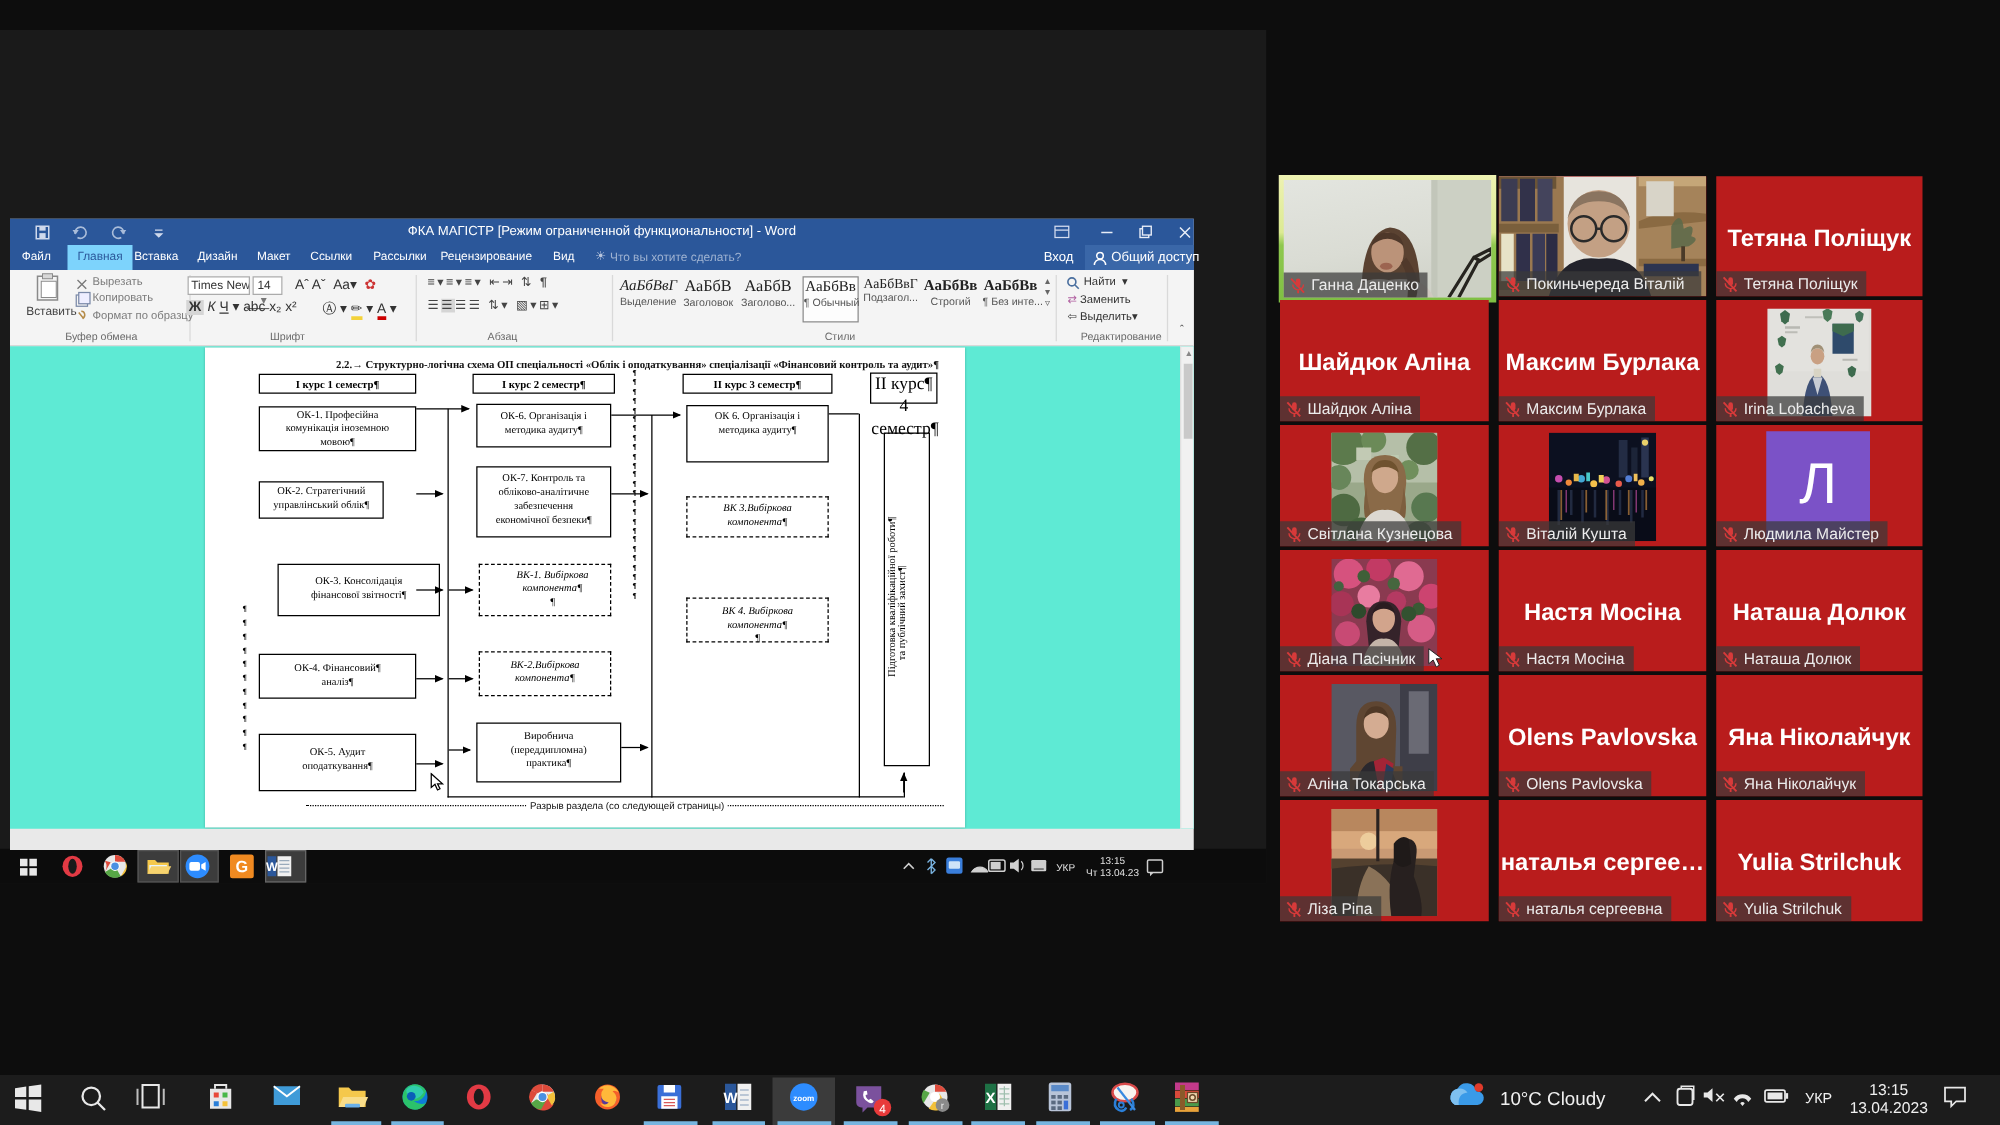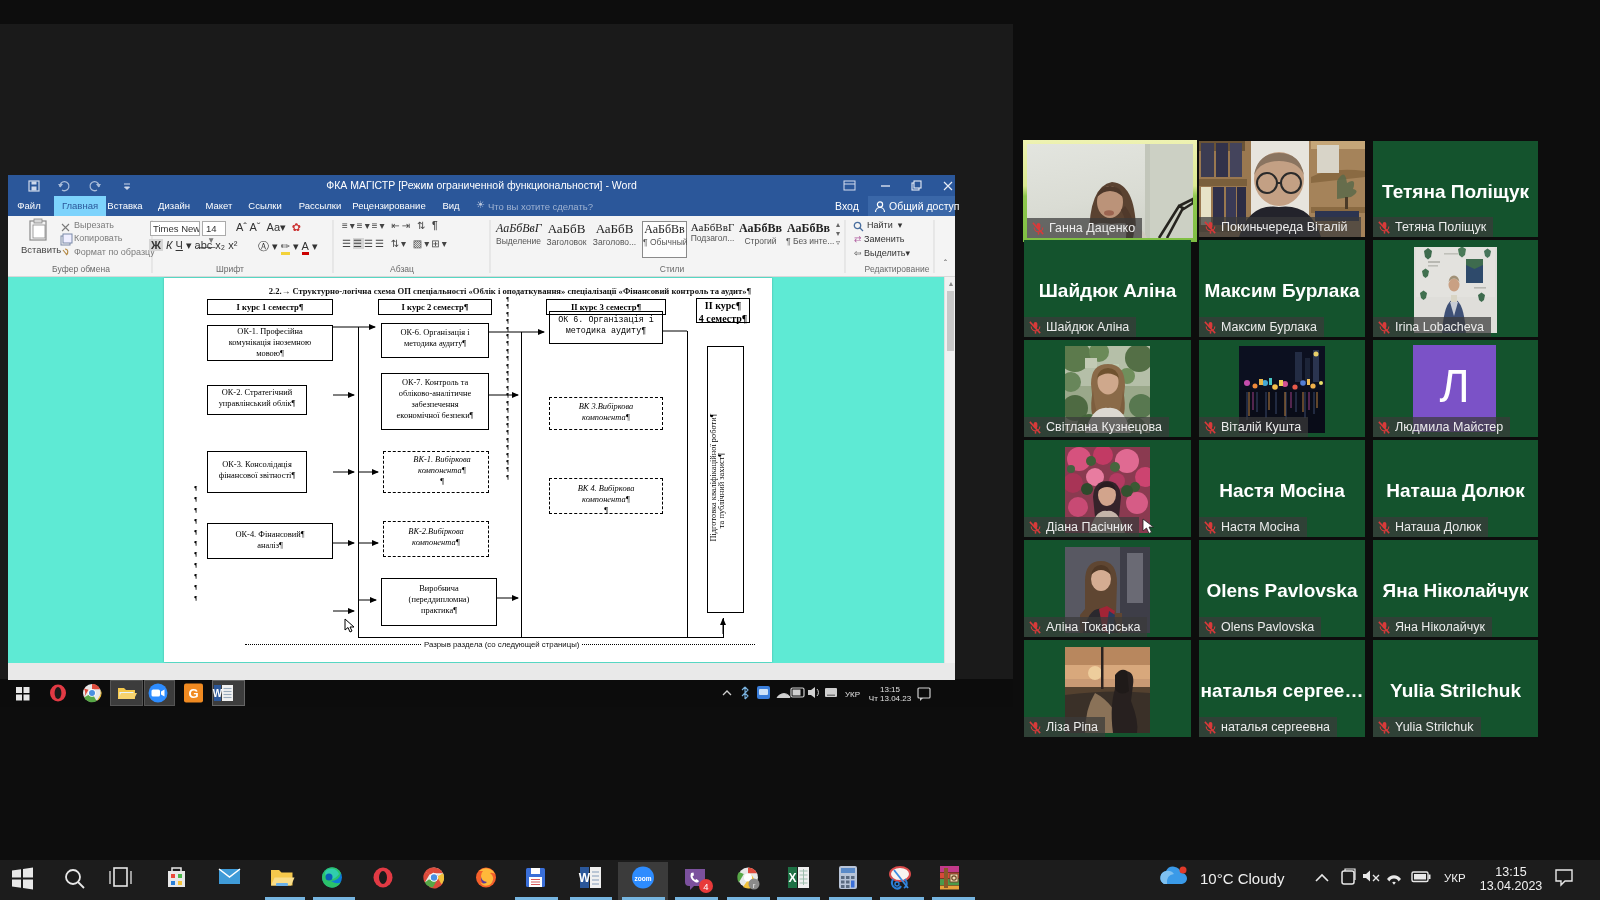--- a/index.html
+++ b/index.html
@@ -39,21 +39,21 @@
 .ln { position:absolute; background:#000; }
 .wtab { position:absolute; top:0; height:20px; line-height:20px; text-align:center; color:#fff; font-size:9.5px; white-space:nowrap; }
 .wtab.act { background:#7dd3fc; color:#2b579a; }
 .rlab { position:absolute; top:48px; font-size:8.5px; color:#6a6a6a; text-align:center; }
 .rsm { position:absolute; font-size:9px; color:#7c7c7c; }
 .stcard { position:absolute; top:5px; width:45px; height:37px; text-align:center; color:#444; }
 .stcard .aa { font-family:"Liberation Serif", serif; font-size:12px; color:#222; }
 .stcard .nm { font-size:8.5px; color:#555; white-space:nowrap; }
 
 
-.tile { position:absolute; background:#14532d; overflow:hidden; }
+.tile { position:absolute; background:#b91c1c; overflow:hidden; }
 .cname { position:absolute; left:0; right:0; text-align:center; color:#fff; font-weight:bold; font-size:19px; }
 .nlab { position:absolute; left:0; bottom:0; height:20px; background:rgba(58,58,58,0.72); color:#ececec; font-size:12.5px; line-height:20px; padding:0 7px 0 22px; white-space:nowrap; }
 .nlab .mic { position:absolute; left:4px; top:3px; width:15px; height:15px; }
 .photo { position:absolute; overflow:hidden; }
 
 
 .r1{top:117px;height:96px;} .r2{top:216px;height:97px;} .r3{top:316px;height:97px;} .r4{top:416px;height:97px;} .r5{top:516px;height:97px;} .r6{top:616px;height:97px;}
 .c1{left:1024px;width:167px;} .c2{left:1199px;width:166px;} .c3{left:1373px;width:165px;}
 
 
@@ -244,34 +244,35 @@
         <div class="rsm" style="left:846px;top:32px;color:#333;">⇦ Выделить▾</div>
         <div class="rsm" style="left:936px;top:42px;color:#555;">ˆ</div>
       </div>
       <div id="wdoc">
         <div id="page">
           <div style="position:absolute;left:66px;top:8px;width:560px;text-align:center;font-size:8.6px;font-weight:bold;color:#111;">2.2.→ Структурно-логічна схема ОП спеціальності «Облік і оподаткування» спеціалізації «Фінансовий контроль та аудит»¶</div>
 
           <div class="fb" style="left:43px;top:21px;width:126px;height:16px;font-size:8.6px;font-weight:bold;line-height:15px;">І курс 1 семестр¶</div>
           <div class="fb" style="left:214px;top:21px;width:114px;height:16px;font-size:8.6px;font-weight:bold;line-height:15px;">І курс 2 семестр¶</div>
           <div class="fb" style="left:382px;top:21px;width:120px;height:16px;font-size:8.6px;font-weight:bold;line-height:15px;">ІІ курс 3 семестр¶</div>
-          <div class="fb" style="left:532px;top:20px;width:54px;height:25px;font-size:10px;font-weight:bold;">ІІ курс¶<br>4 семестр¶</div>
+          <div class="fb" style="left:532px;top:20px;width:54px;height:25px;font-size:14px;font-weight:normal;">ІІ курс¶<br>4 семестр¶</div>
 
           <div class="fb" style="left:43px;top:47px;width:126px;height:36px;font-size:8.4px;padding-top:1px;">ОК-1. Професійна<br>комунікація іноземною<br>мовою¶</div>
           <div class="fb" style="left:43px;top:107px;width:100px;height:30px;font-size:8.4px;padding-top:2px;">ОК-2. Стратегічний<br>управлінський облік¶</div>
-          <div class="fb" style="left:43px;top:173px;width:100px;height:42px;font-size:8.4px;padding-top:8px;">ОК-3. Консолідація<br>фінансової звітності¶</div>
+          <div class="fb" style="left:58px;top:173px;width:130px;height:42px;font-size:8.4px;padding-top:8px;">ОК-3. Консолідація<br>фінансової звітності¶</div>
           <div class="fb" style="left:43px;top:245px;width:126px;height:36px;font-size:8.4px;padding-top:6px;">ОК-4. Фінансовий¶<br>аналіз¶</div>
+          <div class="fb" style="left:43px;top:309px;width:126px;height:46px;font-size:8.4px;padding-top:9px;">ОК-5. Аудит<br>оподаткування¶</div>
 
           <div class="fb th" style="left:217px;top:45px;width:108px;height:35px;font-size:8.4px;padding-top:4px;">ОК-6. Організація і<br>методика аудиту¶</div>
           <div class="fb th" style="left:217px;top:95px;width:108px;height:57px;font-size:8.4px;padding-top:4px;">ОК-7. Контроль та<br>обліково-аналітичне<br>забезпечення<br>економічної безпеки¶</div>
           <div class="fb d" style="left:219px;top:173px;width:106px;height:42px;font-size:8.4px;padding-top:3px;padding-left:12px;">ВК-1. Вибіркова<br>компонента¶<br>¶</div>
           <div class="fb d" style="left:219px;top:243px;width:106px;height:36px;font-size:8.4px;padding-top:5px;">ВК-2.Вибіркова<br>компонента¶</div>
           <div class="fb th" style="left:217px;top:300px;width:116px;height:48px;font-size:8.4px;padding-top:5px;">Виробнича<br>(переддипломна)<br>практика¶</div>
 
-          <div class="fb th" style="left:385px;top:33px;width:114px;height:33px;font-size:8.4px;padding-top:3px;font-family:Liberation Mono, monospace;">ОК 6. Організація і<br>методика аудиту¶</div>
+          <div class="fb th" style="left:385px;top:46px;width:114px;height:46px;font-size:8.4px;padding-top:3px;">ОК 6. Організація і<br>методика аудиту¶</div>
           <div class="fb d" style="left:385px;top:119px;width:114px;height:33px;font-size:8.4px;padding-top:4px;">ВК 3.Вибіркова<br>компонента¶</div>
           <div class="fb d" style="left:385px;top:200px;width:114px;height:36px;font-size:8.4px;padding-top:5px;">ВК 4. Вибіркова<br>компонента¶<br>¶</div>
 
           <div class="fb th" style="left:543px;top:68px;width:37px;height:267px;"></div>
           <div style="position:absolute;left:418px;top:193px;width:267px;height:13px;transform:rotate(-90deg);font-size:8.4px;text-align:center;font-family:'Liberation Serif',serif;">Підготовка  кваліфікаційної роботи¶</div>
           <div style="position:absolute;left:426px;top:206px;width:267px;height:13px;transform:rotate(-90deg);font-size:8.4px;text-align:center;font-family:'Liberation Serif',serif;">та публічний захист¶</div>
 
           <div class="ln" style="left:194px;top:49px;width:1px;height:311px;"></div>
           <div class="ln" style="left:357px;top:54px;width:1px;height:306px;"></div>
           <div class="ln" style="left:523px;top:53px;width:1px;height:307px;"></div>

